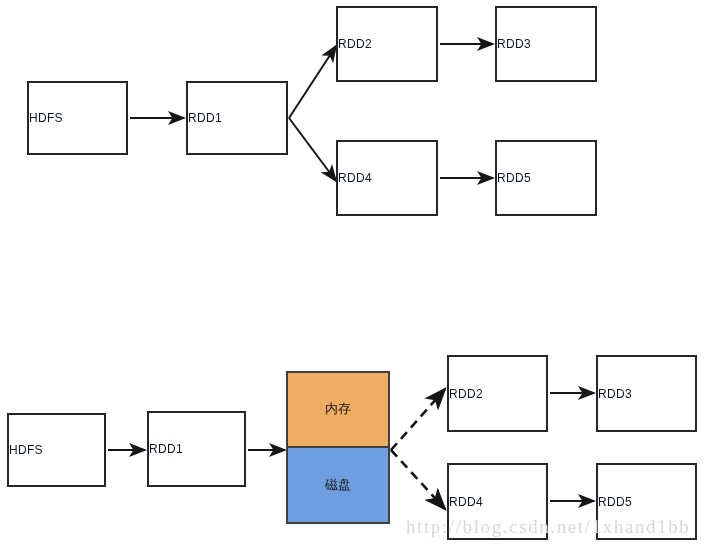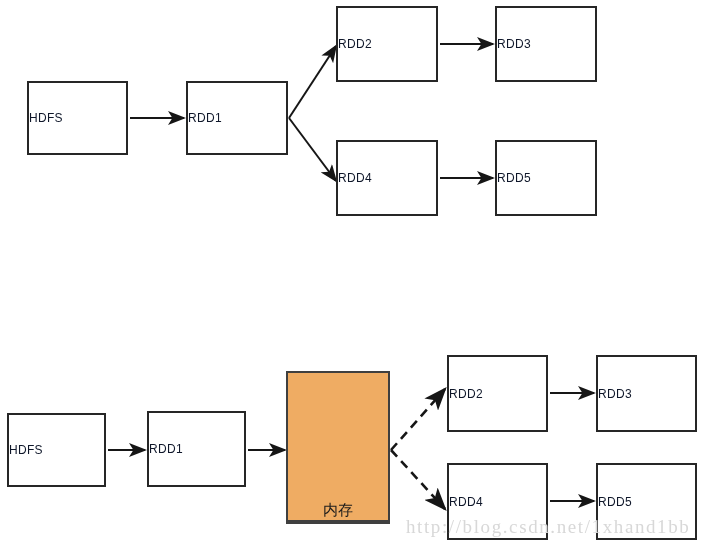--- a/index.html
+++ b/index.html
@@ -36,23 +36,23 @@
   .storage-box {
     position: absolute;
     box-sizing: border-box;
     border: 2px solid #3f3f3f;
     display: flex;
     flex-direction: column;
   }
   .storage-cell {
     flex: 1 1 50%;
     display: flex;
-    align-items: flex-end;
+    align-items: center;
     justify-content: center;
-    font-size: 15px;
+    font-size: 13px;
     color: #1a1a1a;
     box-sizing: border-box;
   }
   .storage-cell.memory { border-bottom: 2px solid #3f3f3f; }
   .watermark {
     position: absolute;
     left: 406px;
     top: 516px;
     font-family: Liberation Serif, serif;
     font-size: 19px;
@@ -130,17 +130,20 @@
     <span>RDD4</span>
   </div>
   <div class="node" style="left: 596px; top: 463px; width: 101px; height: 77px;">
     <span>RDD5</span>
   </div>
 
   <div class="storage-box" style="left: 286px; top: 371px; width: 104px; height: 153px;">
     <div class="storage-cell memory" style="background: rgb(239, 172, 99);">
       <span>内存</span>
     </div>
+    <div class="storage-cell disk" style="background: rgb(111, 159, 224);">
+      <span>磁盘</span>
+    </div>
   </div>
 
   <div class="watermark">http://blog.csdn.net/1xhand1bb</div>
 
 </div>
 
 </body></html>

